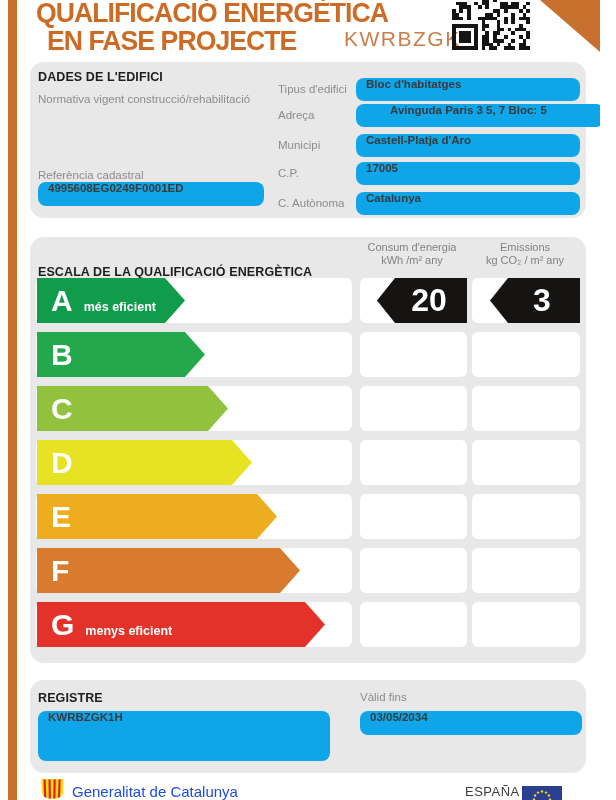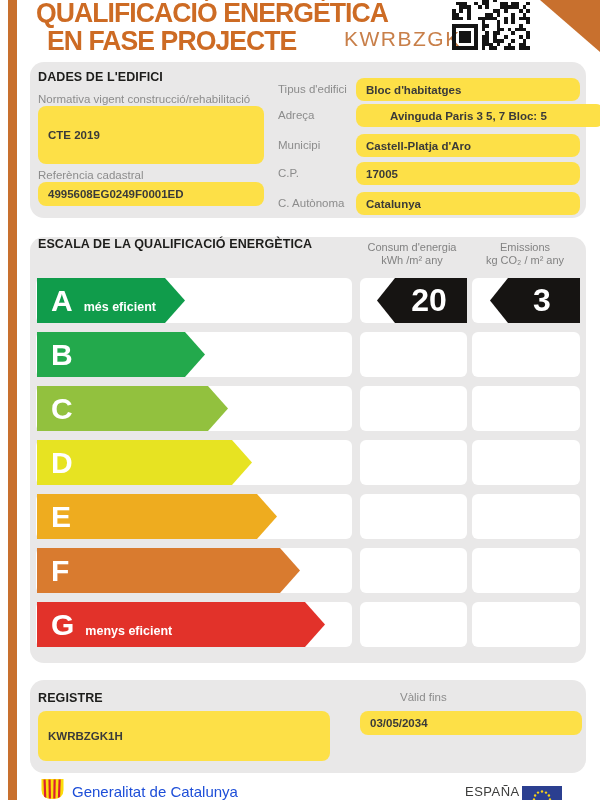--- a/index.html
+++ b/index.html
@@ -22,21 +22,21 @@
   .qr svg{display:block;width:78px;height:78px;shape-rendering:crispEdges;}
 
   
   .section{position:absolute;left:30px;width:556px;background:#e9e8e8;border-radius:14px;}
   .sec-dades{top:62px;height:156px;}
   .sec-escala{top:237px;height:426px;}
   .sec-registre{top:680px;height:93px;}
   .sec-title{position:absolute;left:8px;font-size:12.5px;font-weight:bold;color:#1d1d1b;letter-spacing:.1px;}
 
   .lbl{position:absolute;font-size:11.5px;color:#8c8c8c;}
-  .wbox{position:absolute;background:#fde047;border-radius:8px;display:flex;align-items:center;}
+  .wbox{position:absolute;background:#0ea5e9;border-radius:8px;display:flex;align-items:flex-start;}
   .wbox span{padding-left:10px;font-size:11.5px;font-weight:bold;color:#3a3a39;}
 
   
   .hdr2{position:absolute;top:4px;width:114px;text-align:center;font-size:11px;color:#828282;line-height:13px;}
   .srow{position:absolute;left:0;width:556px;height:45px;}
   .cell{position:absolute;top:0;height:45px;background:#fff;border-radius:6px;}
   .c1{left:6px;width:316px;}
   .c2{left:330px;width:107px;}
   .c3{left:442px;width:108px;}
   .arrow{position:absolute;left:7px;top:0;height:45px;display:flex;align-items:baseline;
@@ -193,23 +193,20 @@
           <rect x="19" y="20" width="1" height="1"></rect>
           <rect x="20" y="20" width="1" height="1"></rect>
         </g>
     </svg>
   </div>
 
   <div class="section sec-dades">
     <div class="sec-title" style="top:8px;">DADES DE L'EDIFICI</div>
 
     <div class="lbl" style="left:8px;top:31px;">Normativa vigent construcció/rehabilitació</div>
-    <div class="wbox" style="left:8px;top:44px;width:226px;height:58px;">
-      <span>CTE 2019</span>
-    </div>
 
     <div class="lbl" style="left:8px;top:107px;">Referència cadastral</div>
     <div class="wbox" style="left:8px;top:120px;width:226px;height:24px;">
       <span>4995608EG0249F0001ED</span>
     </div>
 
     <div class="lbl" style="left:248px;top:21px;">Tipus d'edifici</div>
     <div class="wbox" style="left:326px;top:16px;width:224px;height:23px;">
       <span>Bloc d'habitatges</span>
     </div>
@@ -229,21 +226,21 @@
       <span>17005</span>
     </div>
 
     <div class="lbl" style="left:248px;top:135px;">C. Autònoma</div>
     <div class="wbox" style="left:326px;top:130px;width:224px;height:23px;">
       <span>Catalunya</span>
     </div>
   </div>
 
   <div class="section sec-escala">
-    <div class="sec-title" style="top:0;">ESCALA DE LA QUALIFICACIÓ ENERGÈTICA</div>
+    <div class="sec-title" style="top:28px;">ESCALA DE LA QUALIFICACIÓ ENERGÈTICA</div>
 
     <div class="hdr2" style="left:325px;">
       <div>Consum d'energia</div>
       <div>kWh /m² any</div>
     </div>
     <div class="hdr2" style="left:438px;">
       <div>Emissions</div>
       <div>kg CO₂ / m² any</div>
     </div>
 
@@ -322,21 +319,21 @@
         <span class="note">menys eficient</span>
       </div>
     </div>
   </div>
 
   <div class="section sec-registre">
     <div class="sec-title" style="top:11px;text-align:center;">REGISTRE</div>
     <div class="wbox" style="left:8px;top:31px;width:292px;height:50px;">
       <span>KWRBZGK1H</span>
     </div>
-    <div class="lbl" style="left:330px;top:11px;margin-left:40px;">Vàlid fins</div>
+    <div class="lbl" style="left:330px;top:11px;">Vàlid fins</div>
     <div class="wbox" style="left:330px;top:31px;width:222px;height:24px;">
       <span>03/05/2034</span>
     </div>
   </div>
 
   <div class="senyera">
     <svg viewBox="0 0 25 20">
       <path d="M1.5,0 L23.5,0 L23.5,11 Q23.5,20 12.5,20 Q1.5,20 1.5,11 Z" fill="#fcdd09"></path>
       <g fill="#da2032">
         <path d="M3.8,0.5 L6,0.5 L6,19 Q4.6,18.4 3.8,17.4 Z" transform="rotate(-2 5 10)"></path>

